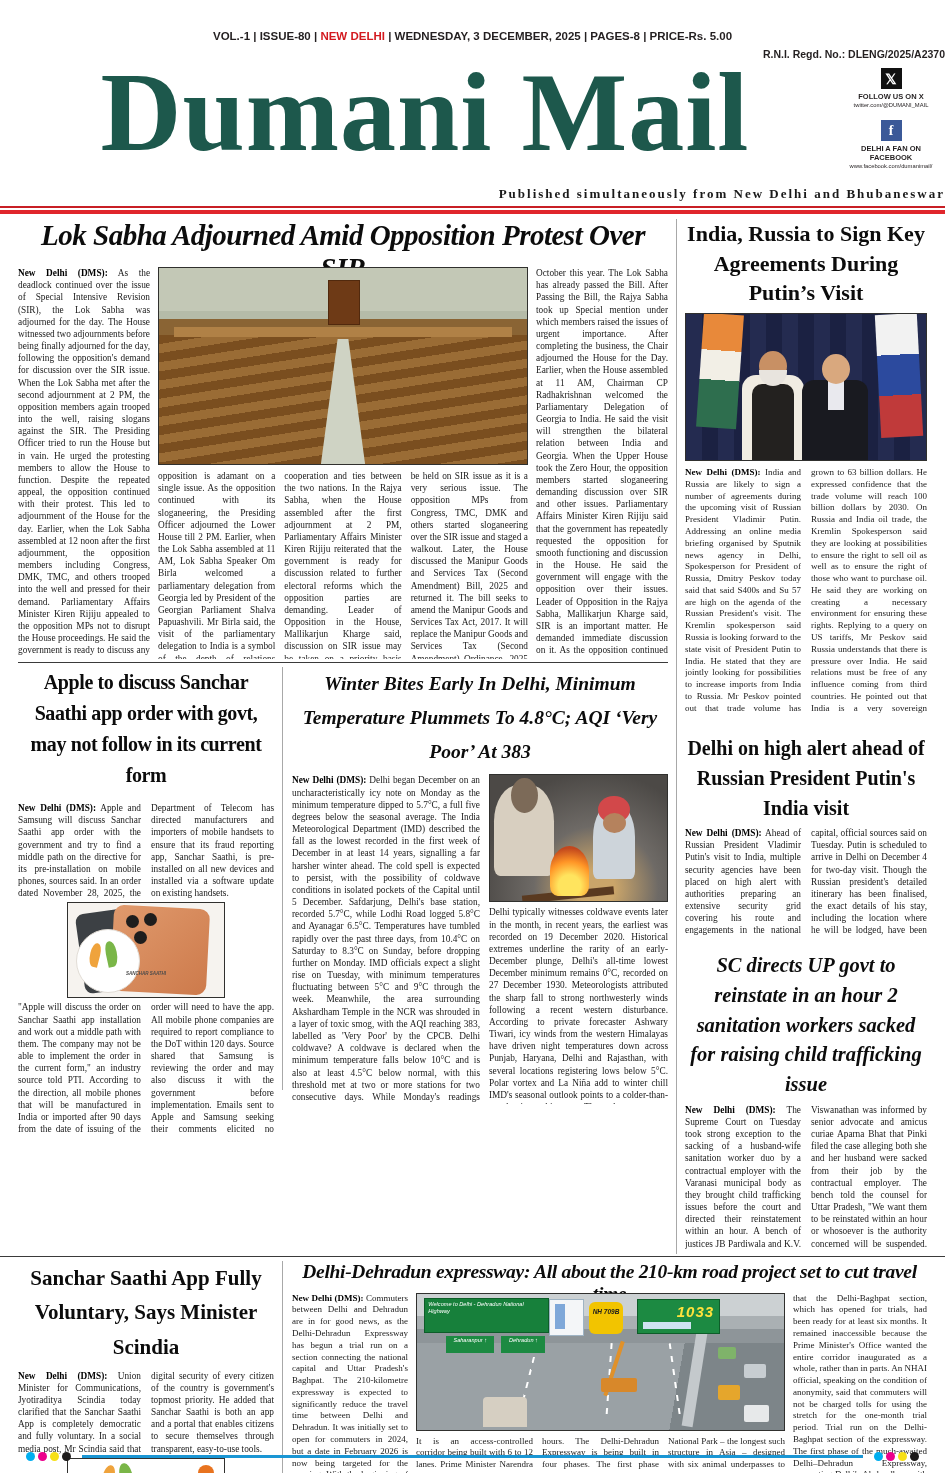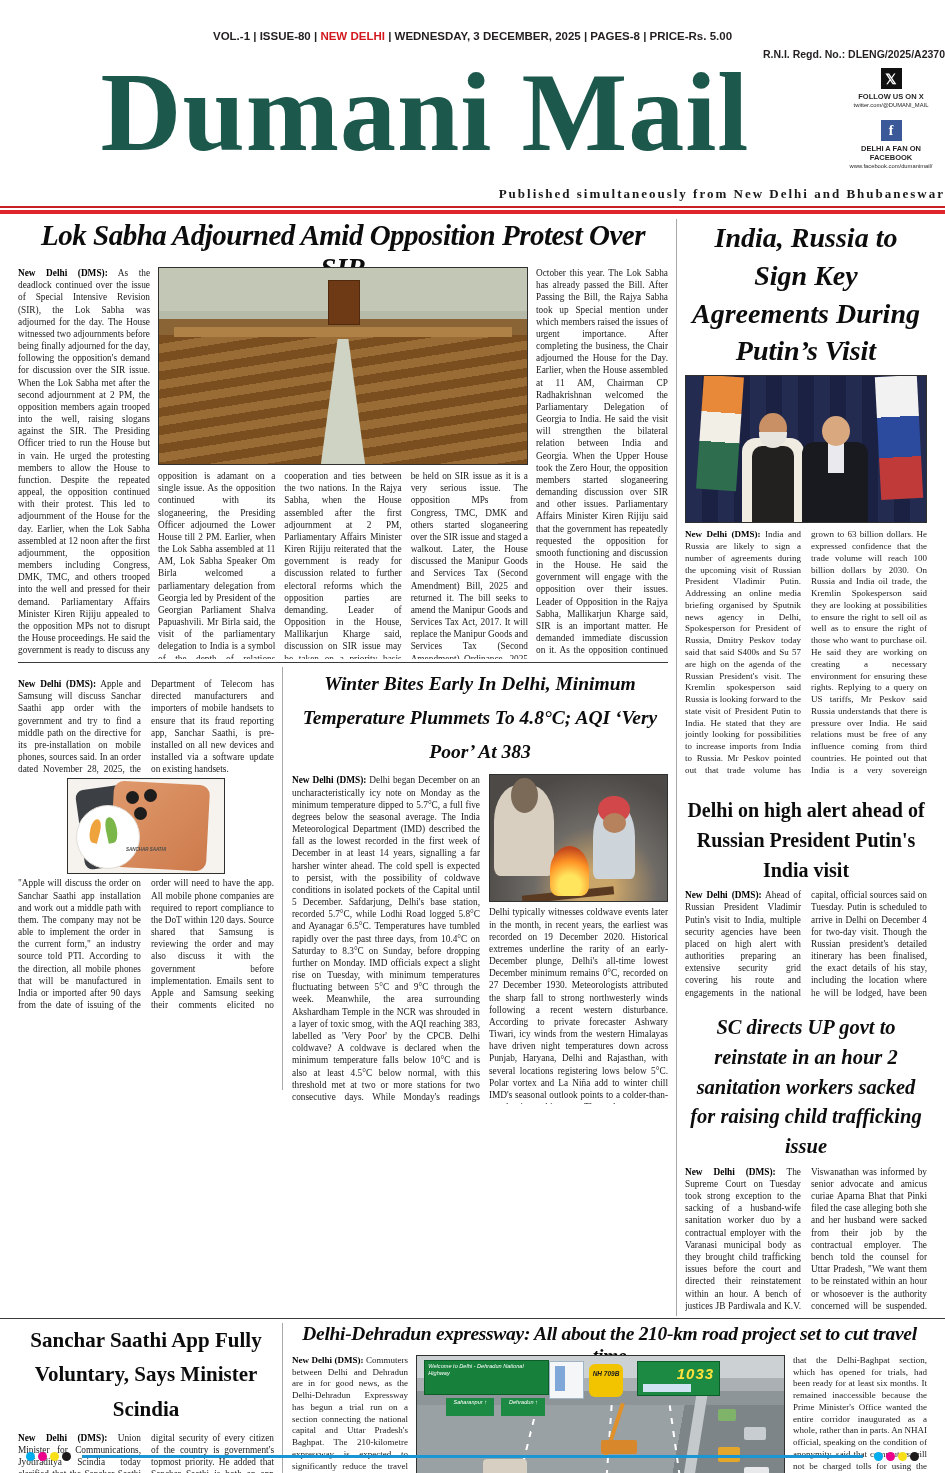--- a/index.html
+++ b/index.html
@@ -53,21 +53,21 @@
   .apple-art{flex:0 0 256px;padding-right:8px;border-right:1px solid #a8a8a8;}
   .apple-hl{font-size:20px;line-height:1.55;letter-spacing:-0.4px;}
   .winter-art{flex:1;padding-left:9px;}
   .winter-hl{font-size:19.5px;line-height:1.75;}
   .winter-body{display:flex;gap:9px;margin-top:5px;height:330px;}
   .winter-left{flex:0 0 188px;}
   .winter-right{flex:1;display:flex;flex-direction:column;}
   .photo-fire{height:128px;background:radial-gradient(circle at 60% 90%,#caa56a 0 12%,#6e6a66 40%,#4c4946 75%);}
   .winter-right .bodytxt{margin-top:4px;flex:1;}
   
-  .russia-hl{font-size:28px;line-height:1.35;font-style:italic;}
+  .russia-hl{font-size:22px;line-height:1.35;}
   .photo-putin{height:148px;margin-top:5px;background:
      repeating-linear-gradient(90deg,#242b50 0 16px,#1b2142 16px 32px);}
   .russia-body{margin-top:6px;height:258px;font-size:9px;}
   .alert-hl{font-size:20px;line-height:1.5;margin-top:8px;}
   .alert-body{margin-top:4px;height:112px;}
   .sc-hl{font-size:20.5px;font-weight:bold;font-style:italic;line-height:1.45;margin-top:12px;}
   .sc-body{margin-top:4px;height:150px;}
   
   .bottom-section{display:flex;padding:0 18px;border-top:1.3px solid #3a3a3a;margin-top:2px;
                   height:356px;box-sizing:border-box;padding-top:4px;}
@@ -212,20 +212,21 @@
               <i class="p-chair"></i>
             </div>
             <div class="lok-mid bodytxt cols3">opposition is adamant on a single issue. As the opposition continued with its sloganeering, the Presiding Officer adjourned the Lower House till 2 PM. Earlier, when the Lok Sabha assembled at 11 AM, Lok Sabha Speaker Om Birla welcomed a parliamentary delegation from Georgia led by President of the Georgian Parliament Shalva Papuashvili. Mr Birla said, the visit of the parliamentary delegation to India is a symbol of the depth of relations between the two countries. Mr Birla said, this visit will further strengthen bilateral cooperation and ties between the two nations. In the Rajya Sabha, when the House assembled after the first adjournment at 2 PM, Parliamentary Affairs Minister Kiren Rijiju reiterated that the government is ready for discussion related to further electoral reforms which the opposition parties are demanding. Leader of Opposition in the House, Mallikarjun Kharge said, discussion on SIR issue may be taken on a priority basis under the rule 267. Echoing the same view, Tiruchi Siva of DMK said, the discussion must be held on SIR issue as it is a very serious issue. The opposition MPs from Congress, TMC, DMK and others started sloganeering over the SIR issue and staged a walkout. Later, the House discussed the Manipur Goods and Services Tax (Second Amendment) Bill, 2025 and returned it. The bill seeks to amend the Manipur Goods and Services Tax Act, 2017. It will replace the Manipur Goods and Services Tax (Second Amendment) Ordinance, 2025 which was promulgated in</div>
           </div>
           <div class="lok-col bodytxt">October this year. The Lok Sabha has already passed the Bill. After Passing the Bill, the Rajya Sabha took up Special mention under which members raised the issues of urgent importance. After completing the business, the Chair adjourned the House for the Day. Earlier, when the House assembled at 11 AM, Chairman CP Radhakrishnan welcomed the Parliamentary Delegation of Georgia to India. He said the visit will strengthen the bilateral relation between India and Georgia. When the Upper House took the Zero Hour, the opposition members started sloganeering demanding discussion over SIR and other issues. Parliamentary Affairs Minister Kiren Rijiju said that the government has repeatedly requested the opposition for smooth functioning and discussion in the House. He said the government will engage with the opposition over their issues. Leader of Opposition in the Rajya Sabha, Mallikarjun Kharge said, SIR is an important matter. He demanded immediate discussion on it. As the opposition continued with their protest, the Chairman adjourned the House till 2 PM.</div>
         </div>
       </article>
 
       <div class="mid-section">
         <article class="apple-art">
+          <h2 class="hl hl-b apple-hl">Apple to discuss Sanchar Saathi app order with govt, may not follow in its current form</h2>
           <div class="bodytxt cols2" style="height:340px;margin-top:11px;">
             <b>New Delhi (DMS):</b>
             <span>Apple and Samsung will discuss Sanchar Saathi app order with the government and try to find a middle path on the directive for its pre-installation on mobile phones, sources said. In an order dated November 28, 2025, the Department of Telecom has directed manufacturers and importers of mobile handsets to ensure that its fraud reporting app, Sanchar Saathi, is pre-installed on all new devices and installed via a software update on existing handsets.</span>
             <span class="span-fig" style="display:block;">
               <span class="photo photo-phone" style="display:block;position:relative;margin:0 auto;">
                 <i class="ph-back"></i>
                 <i class="ph-front"></i>
                 <i class="ph-cam1"></i>
                 <i class="ph-cam2"></i>
                 <i class="ph-cam3"></i>

